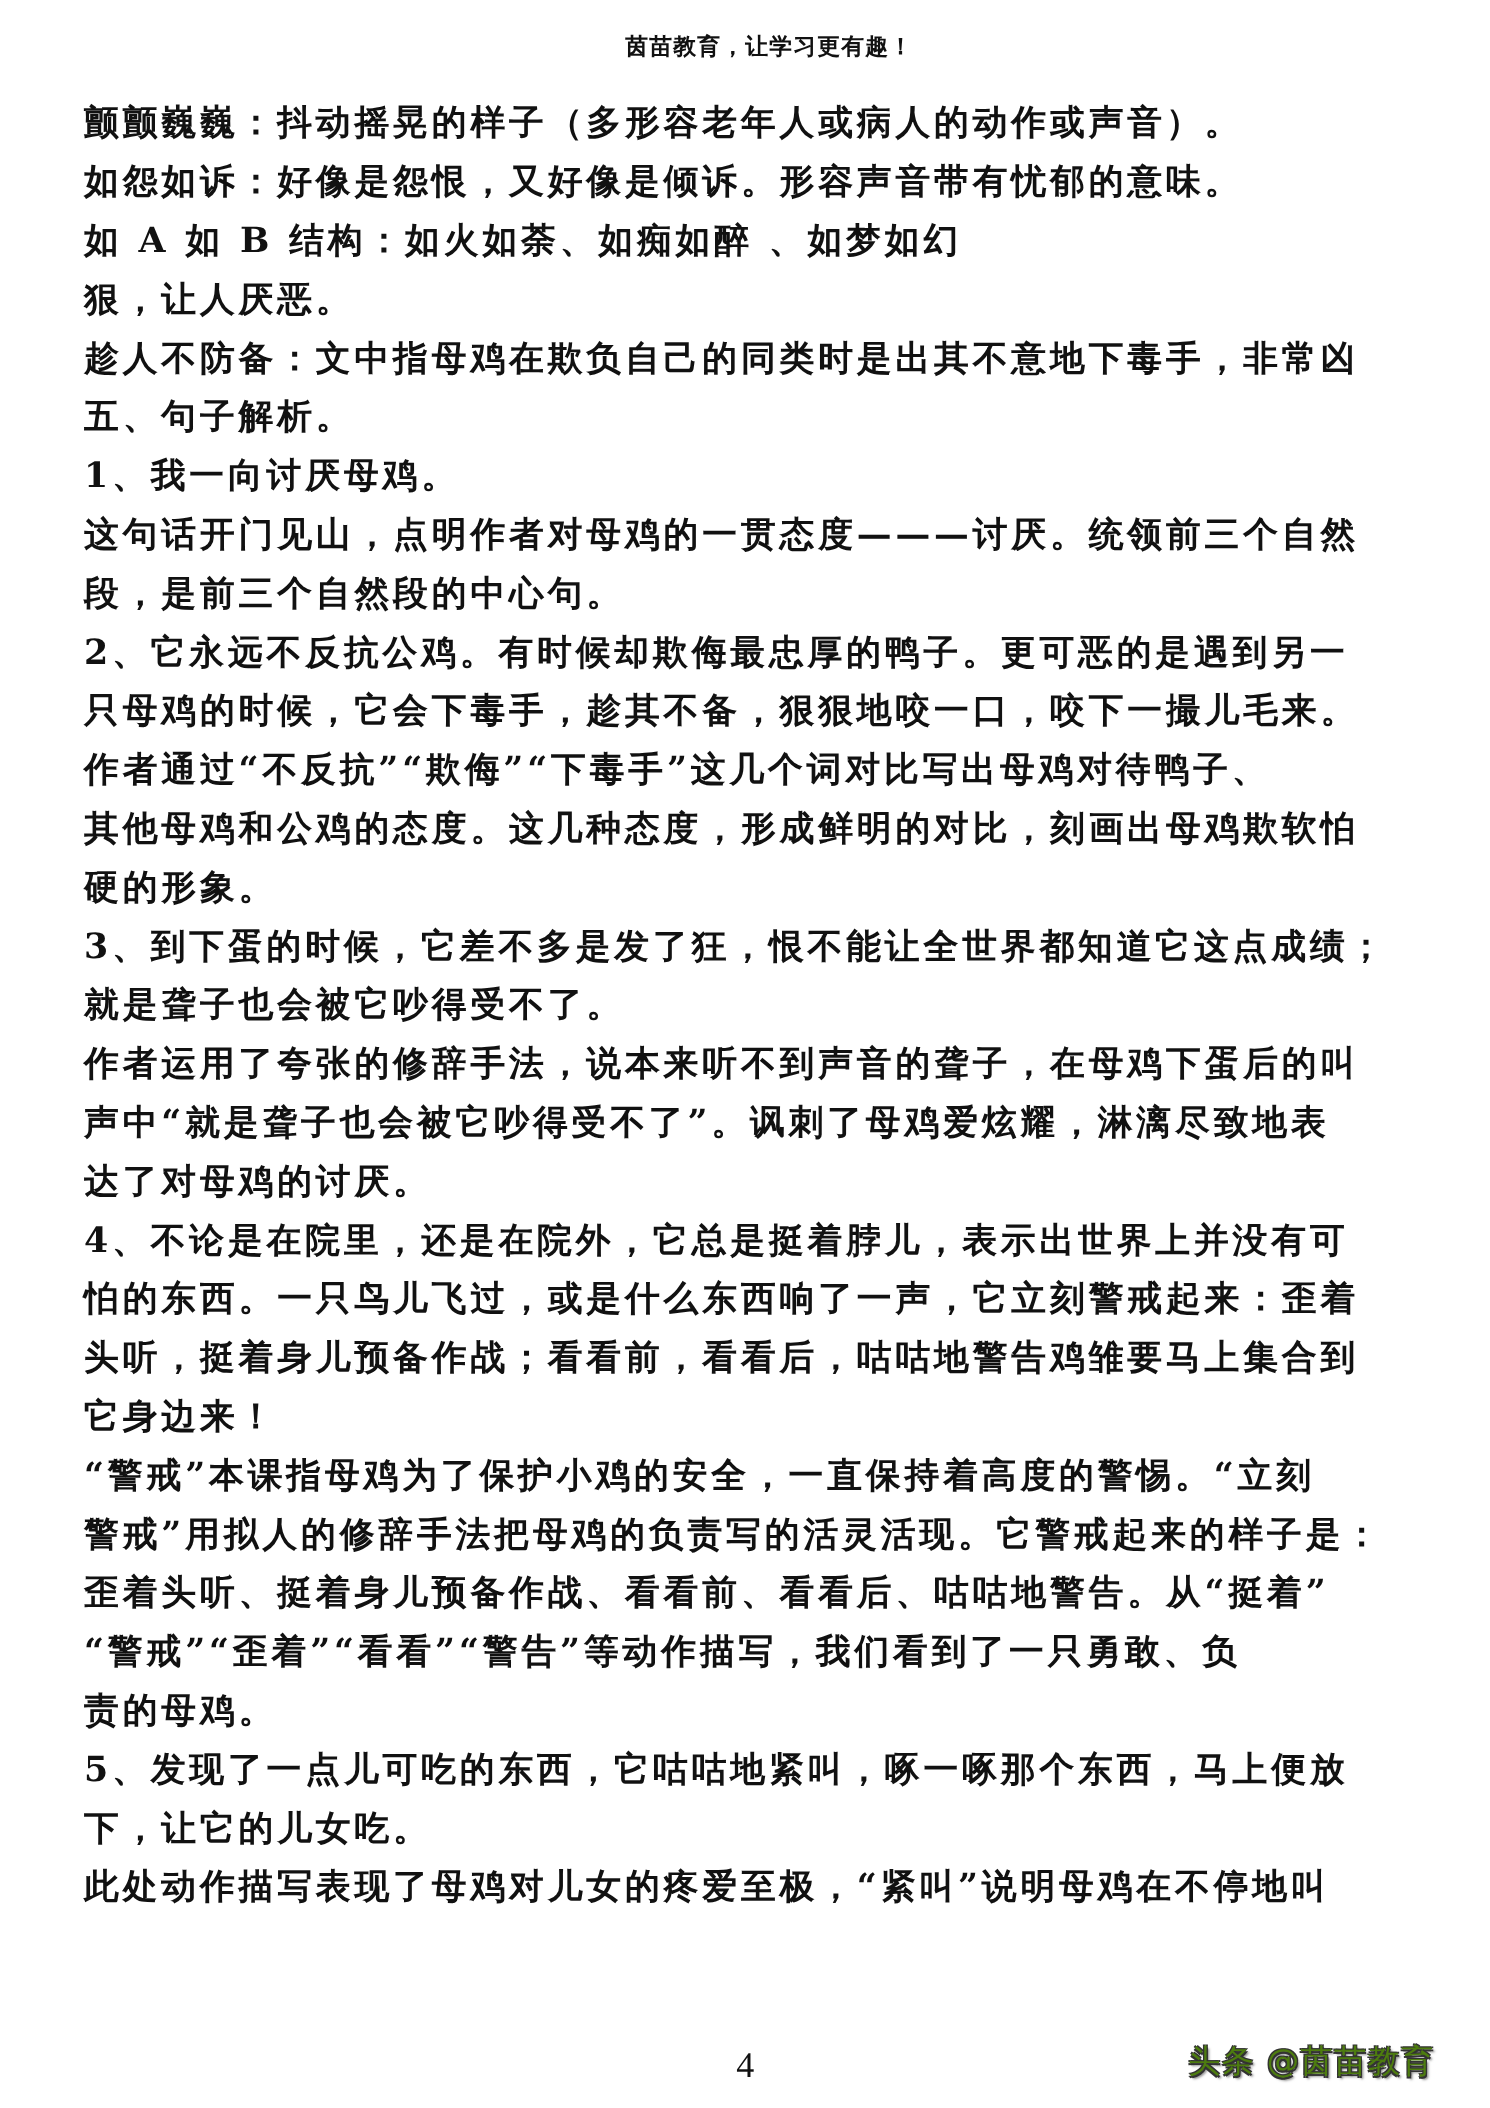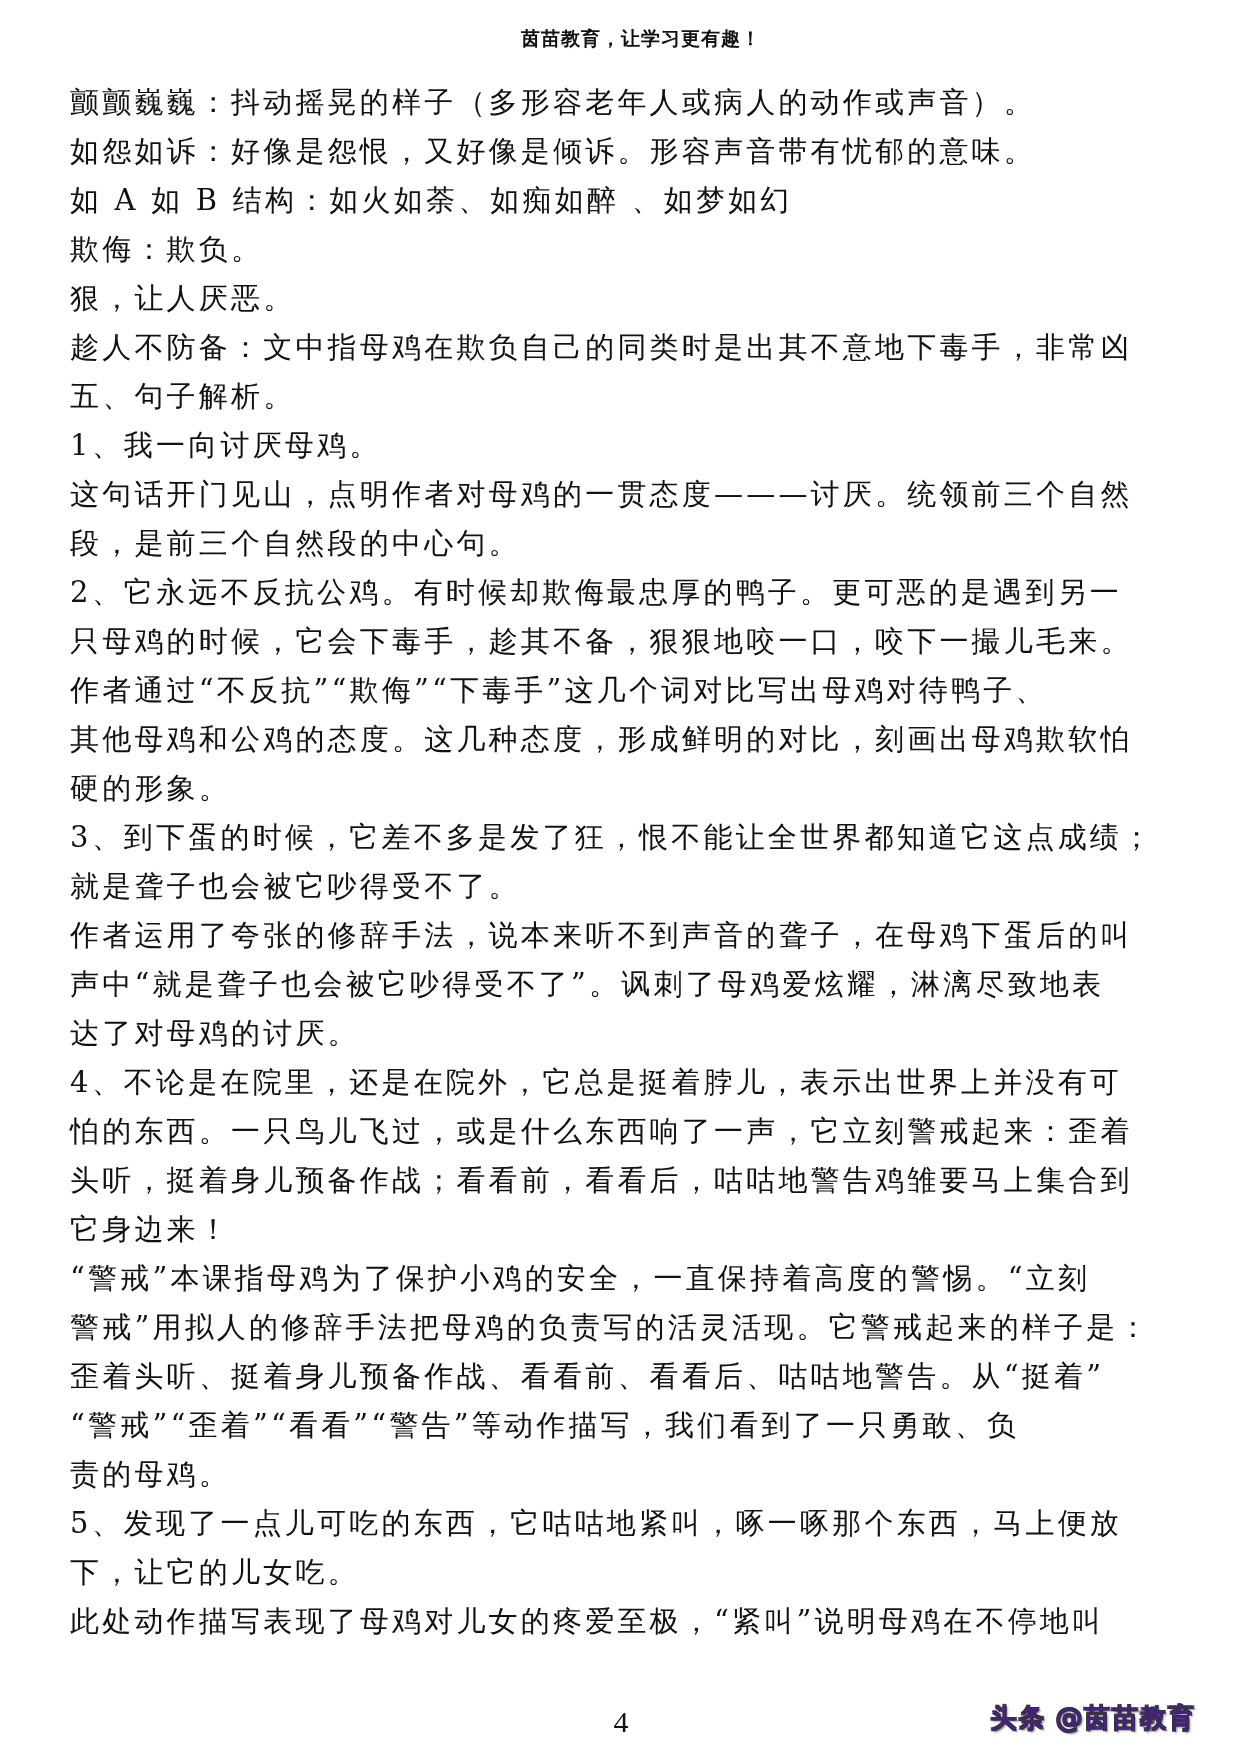--- a/index.html
+++ b/index.html
@@ -31,52 +31,51 @@
       top: 78px;
       left: 70px;
       width: 1110px;
     }
     .line {
       font-size: 29px;
       line-height: 49px;
       height: 49px;
       white-space: nowrap;
       letter-spacing: 3.2px;
-      font-weight: normal;
+      font-weight: bold;
     }
     .page-number {
       position: absolute;
       top: 1705px;
       left: 0;
       width: 1242px;
       text-align: center;
       font-size: 30px;
       font-family: "Liberation Serif", serif;
     }
     .watermark {
       position: absolute;
       top: 1700px;
       left: 990px;
       font-family: "DejaVu Sans", sans-serif;
       font-size: 27px;
-      color: #4c1d95;
+      color: #4d7c0f;
       text-shadow: -1px -1px 0 #333, 1px -1px 0 #333, -1px 1px 0 #333, 1px 1px 0 #333, 2px 2px 2px rgba(0,0,0,0.5);
       letter-spacing: 1px;
     }
   </style>
 </head>
 <body>
 
 <div class="page-header">茵苗教育，让学习更有趣！</div>
 
 <div class="content">
   <div class="line">颤颤巍巍：抖动摇晃的样子（多形容老年人或病人的动作或声音）。</div>
   <div class="line">如怨如诉：好像是怨恨，又好像是倾诉。形容声音带有忧郁的意味。</div>
   <div class="line">如 A 如 B 结构：如火如荼、如痴如醉 、如梦如幻</div>
-  <div class="line">欺侮：欺负。</div>
   <div class="line">狠，让人厌恶。</div>
   <div class="line">趁人不防备：文中指母鸡在欺负自己的同类时是出其不意地下毒手，非常凶</div>
   <div class="line">五、句子解析。</div>
   <div class="line">1、我一向讨厌母鸡。</div>
   <div class="line">这句话开门见山，点明作者对母鸡的一贯态度———讨厌。统领前三个自然</div>
   <div class="line">段，是前三个自然段的中心句。</div>
   <div class="line">2、它永远不反抗公鸡。有时候却欺侮最忠厚的鸭子。更可恶的是遇到另一</div>
   <div class="line">只母鸡的时候，它会下毒手，趁其不备，狠狠地咬一口，咬下一撮儿毛来。</div>
   <div class="line">作者通过“不反抗”“欺侮”“下毒手”这几个词对比写出母鸡对待鸭子、</div>
   <div class="line">其他母鸡和公鸡的态度。这几种态度，形成鲜明的对比，刻画出母鸡欺软怕</div>

